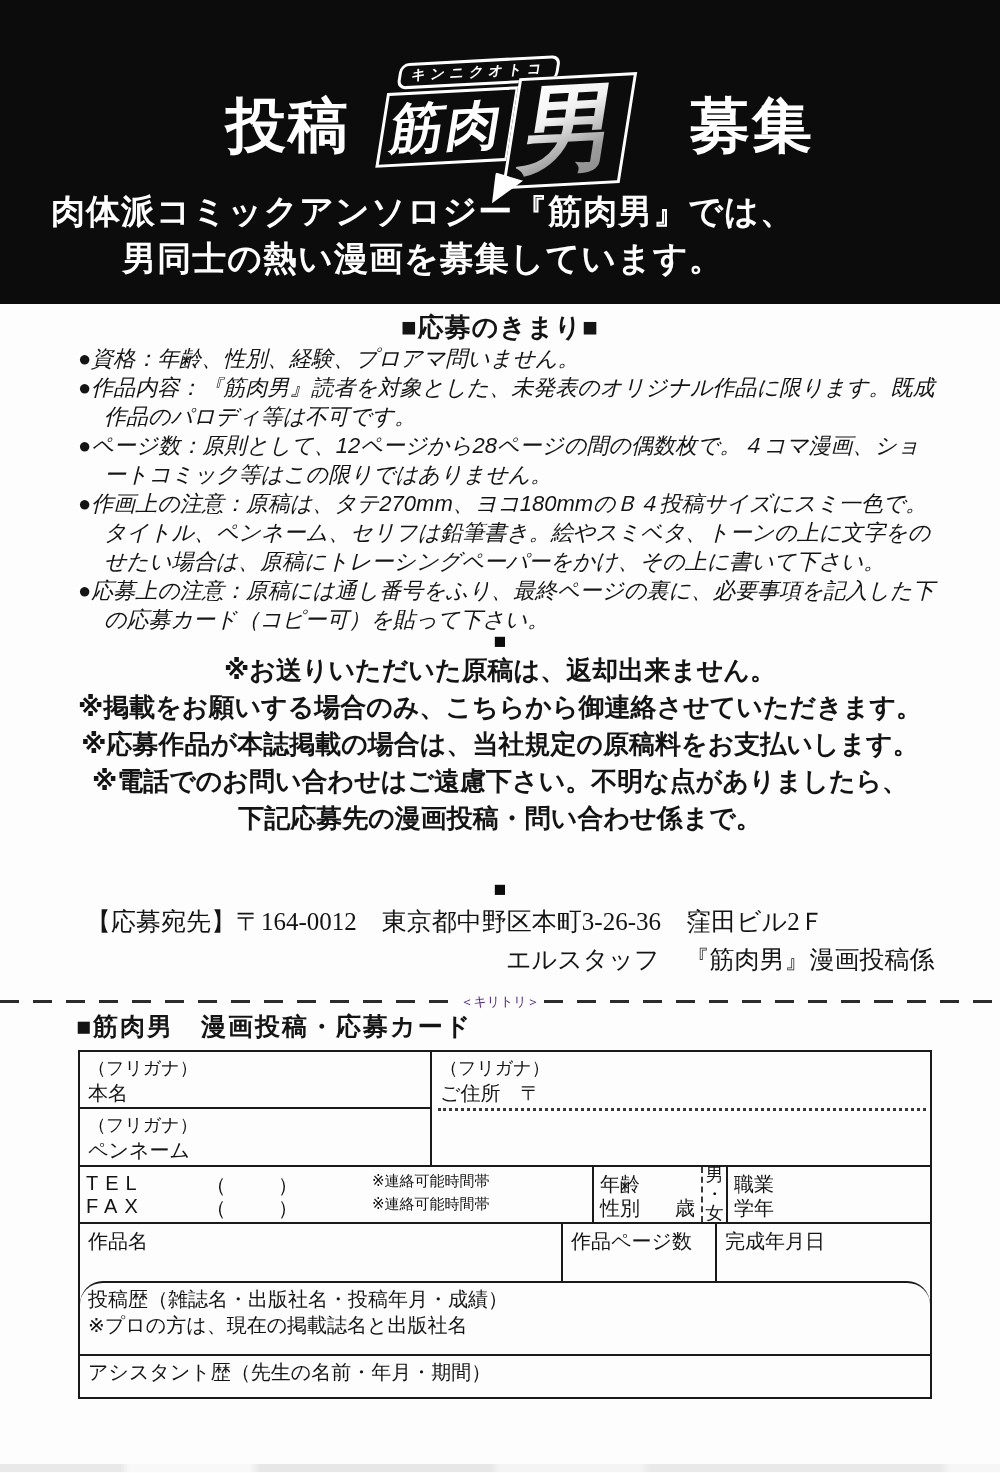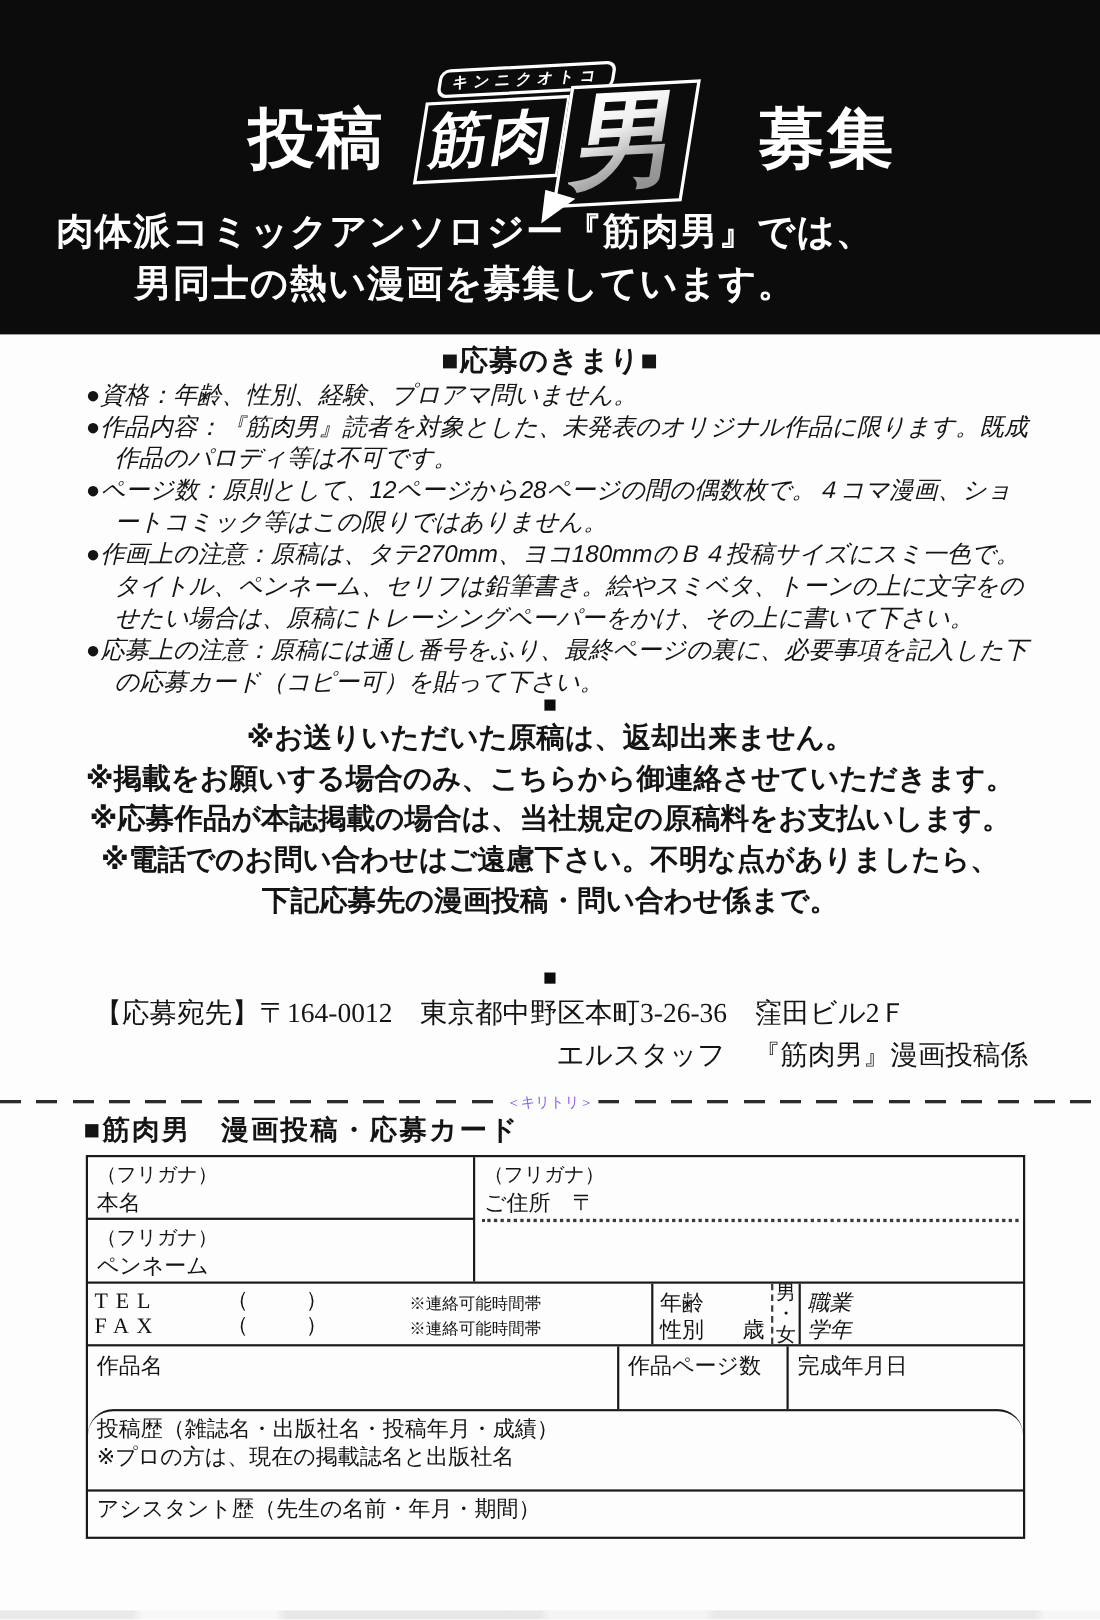--- a/index.html
+++ b/index.html
@@ -46,51 +46,51 @@
 
   
   .address-line { position:absolute; font-family:"Liberation Serif","DejaVu Serif",serif; font-size:25px; line-height:1.3; }
   .addr1 { left:86px; top:906px; }
   .addr2 { left:506px; top:944px; }
 
   
   .cutline { position:absolute; left:0; top:993px; width:1000px; height:16px; display:flex; align-items:center; }
   .cut-dash { flex:1; height:3px;
               background:repeating-linear-gradient(90deg,#2b2b2b 0 19px,transparent 19px 33px); }
-  .cut-label { font-size:13px; color:#8b5cf6; padding:0 4px; line-height:1; }
+  .cut-label { font-size:13px; color:#4c1d95; padding:0 4px; line-height:1; }
 
   
   .form-title { position:absolute; left:76px; top:1010px; font-size:25px; font-weight:700; letter-spacing:2px; }
   .form-table { position:absolute; left:78px; top:1050px; width:854px; height:349px; border:2px solid #1a1a1a;
                 font-size:20px; background:#fdfdfd; }
   .t-row { display:flex; border-top:2px solid #1a1a1a; }
   .t-row.first { border-top:none; }
   .cell { position:relative; }
   .furi { font-size:18px; }
   .pad { padding:4px 8px; }
 
   .rg1 { height:113px; }
   .col-left { width:352px; border-right:2px solid #1a1a1a; display:flex; flex-direction:column; }
   .cell-name { height:57px; border-bottom:2px solid #1a1a1a; }
   .cell-pen  { flex:1; }
   .col-right { flex:1; position:relative; }
   .dotted-div { position:absolute; left:6px; right:4px; top:56px; border-top:3px dotted #3a3a3a; }
 
   .row-tel { height:57px; }
   .cell-tel { width:514px; border-right:2px solid #1a1a1a; padding:5px 0; display:flex; flex-direction:column; justify-content:space-between; }
-  .tel-line { display:flex; align-items:flex-end; height:24px;font-family:Liberation Serif, serif; }
+  .tel-line { display:flex; align-items:flex-start; height:24px; }
   .tel-lbl { margin-left:6px; letter-spacing:7px; font-size:20px; width:86px; }
   .p-open { position:absolute; left:126px; }
   .p-close { position:absolute; left:198px; }
   .time-note { position:absolute; left:292px; font-size:15px; }
   .cell-age { width:109px; border-right:2px dashed #3a3a3a; padding:5px 6px; display:flex; flex-direction:column; justify-content:space-between; }
   .age-line { display:flex; justify-content:space-between; height:24px; align-items:center; }
   .cell-mf { width:25px; border-right:2px solid #1a1a1a; display:flex; flex-direction:column; align-items:center; justify-content:center; font-size:18px; line-height:1.05; }
   .cell-job { flex:1; padding:5px 6px; display:flex; flex-direction:column; justify-content:space-between; }
-  .cell-job div { height:24px; display:flex; align-items:center;font-style:italic; }
+  .cell-job div { height:24px; display:flex; align-items:center; }
 
   .row-work { height:59px; }
   .cell-worktitle { width:483px; border-right:2px solid #1a1a1a; }
   .cell-pages { width:154px; border-right:2px solid #1a1a1a; }
   .cell-date { flex:1; }
 
   .row-hist { height:46px;border-radius:28px; }
   .cell-hist { flex:1; padding:3px 8px; line-height:26px; }
   .row-asst { height:55px;margin-top:27px; }
 

